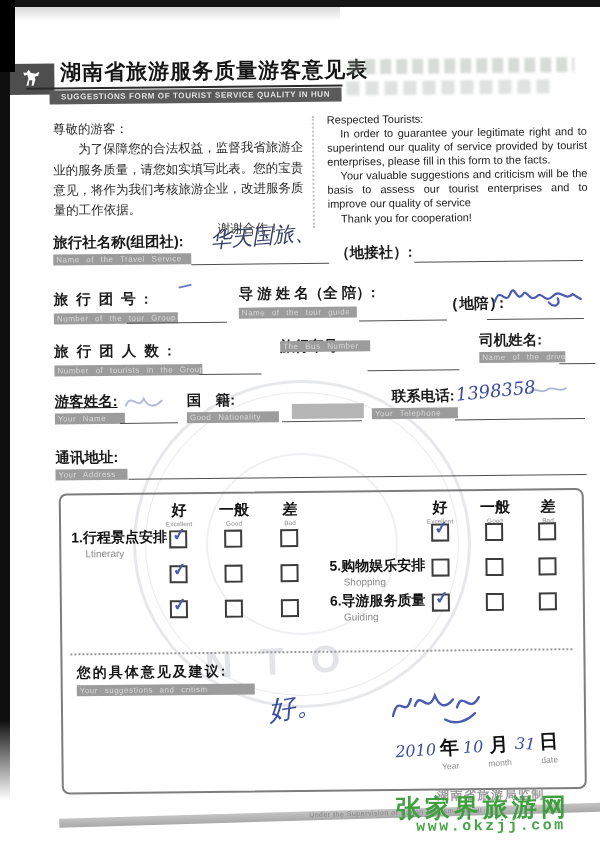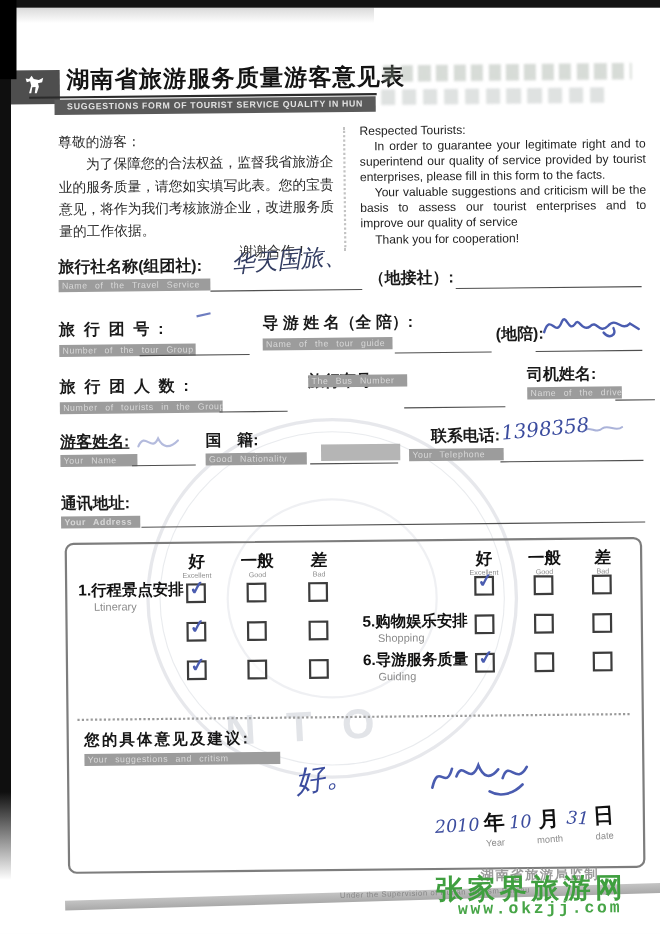--- a/index.html
+++ b/index.html
@@ -113,21 +113,21 @@
     <div class="flab" style="left:337px;top:244px;">（地接社）:</div>
     <div class="wl" style="left:416px;top:263px;width:169px;"></div>
 
     <div class="flab" style="left:55px;top:288px;letter-spacing:2px;">旅 行 团 号 :</div>
     <div class="gsub" style="left:55px;top:311px;width:118px;">Number of the tour Group</div>
     <div style="position:absolute;left:180px;top:284px;width:13px;height:2px;background:#4a5cb0;transform:rotate(-12deg);opacity:.8;"></div>
     <div class="wl" style="left:128px;top:321px;width:100px;"></div>
     <div class="flab" style="left:240px;top:284px;">导 游 姓 名（全 陪）:</div>
     <div class="gsub" style="left:240px;top:307px;width:112px;">Name of the tour guide</div>
     <div class="wl" style="left:360px;top:321px;width:88px;"></div>
-    <div class="flab" style="left:452px;top:296px;">(地陪):</div>
+    <div class="flab" style="left:452px;top:296px;font-family:Liberation Mono, monospace;">(地陪):</div>
     <div class="wl" style="left:488px;top:321px;width:97px;"></div>
     <div style="position:absolute;left:492px;top:278px;">
       <svg width="95" height="38" viewBox="0 0 95 38">
           <path d="M4 26 C10 8 14 32 20 17 C24 8 26 27 32 19 C36 12 38 27 46 21 C52 15 54 29 62 21 C70 12 74 27 82 19 L90 24 M58 27 C63 33 70 30 67 23" stroke="#4a5cb0" stroke-width="2.2" fill="none" stroke-linecap="round"></path>
         </svg>
     </div>
 
     <div class="flab" style="left:55px;top:340px;letter-spacing:2px;">旅 行 团 人 数 :</div>
     <div class="gsub" style="left:55px;top:363px;width:142px;">Number of tourists in the Group</div>
     <div class="wl" style="left:200px;top:373px;width:62px;"></div>
@@ -154,21 +154,21 @@
     <div class="gsub" style="left:372px;top:409px;width:80px;">Your Telephone</div>
     <div class="hwink" style="left:456px;top:382px;font-size:18px;transform:rotate(-5deg);">1398358</div>
     <div style="position:absolute;left:528px;top:384px;opacity:.5;">
       <svg width="42" height="16" viewBox="0 0 42 16">
           <path d="M2 11 C8 4 14 14 20 8 C26 4 32 12 38 7" stroke="#5a6ab5" stroke-width="1.8" fill="none" stroke-linecap="round"></path>
         </svg>
     </div>
     <div class="wl" style="left:455px;top:421px;width:130px;"></div>
 
     <div class="flab" style="left:55px;top:446px;">通讯地址:</div>
-    <div class="gsub" style="left:55px;top:467px;width:66px;font-weight:bold;">Your Address</div>
+    <div class="gsub" style="left:55px;top:467px;width:66px;">Your Address</div>
     <div class="wl" style="left:128px;top:477px;width:458px;"></div>
 
     <div class="rbox">
 
       <div class="rhead" style="left:101px;top:7px;">
         <b>好</b>
           <i>Excellent</i>
       </div>
       <div class="rhead" style="left:156px;top:7px;">
         <b>一般</b>

